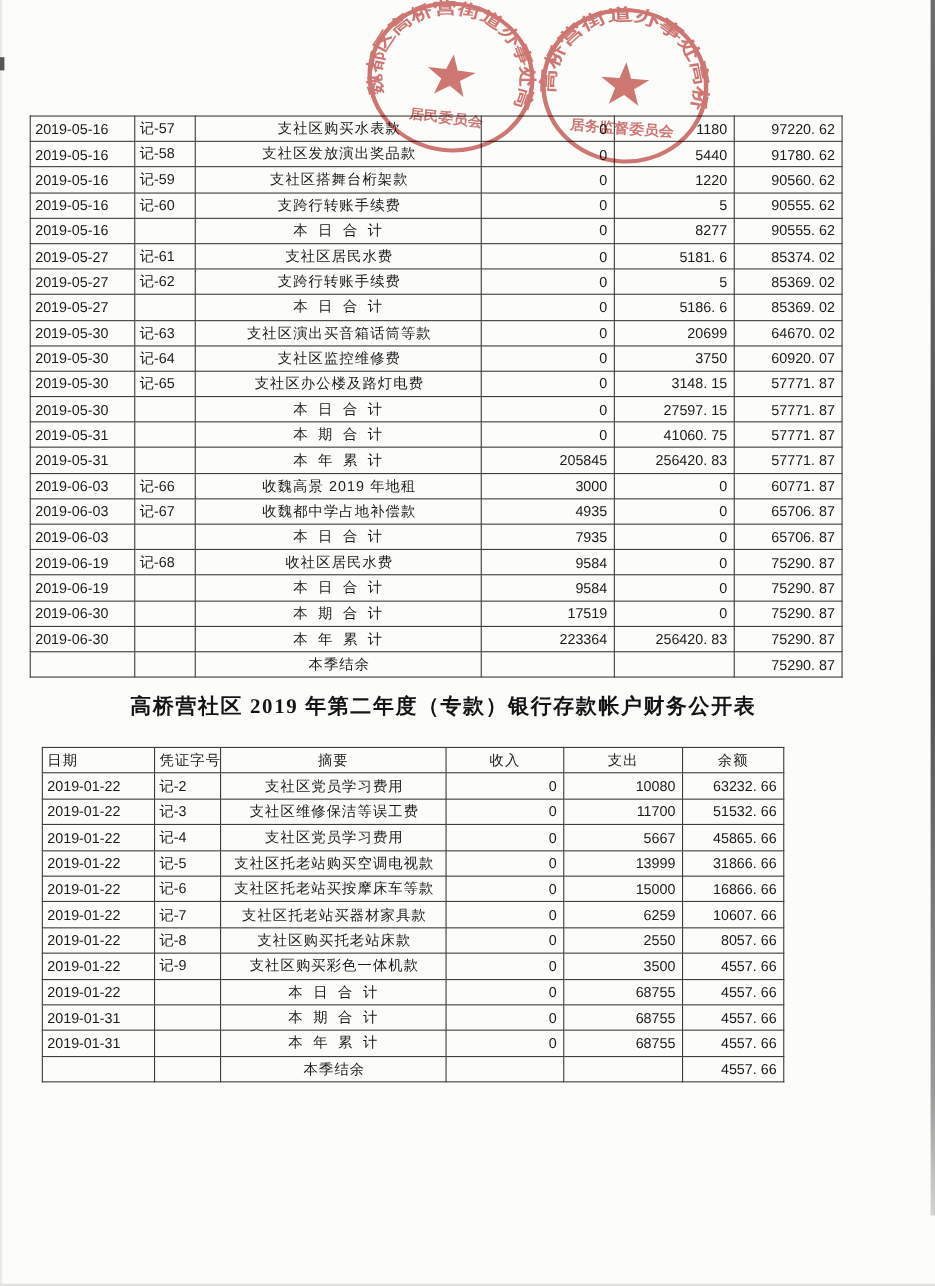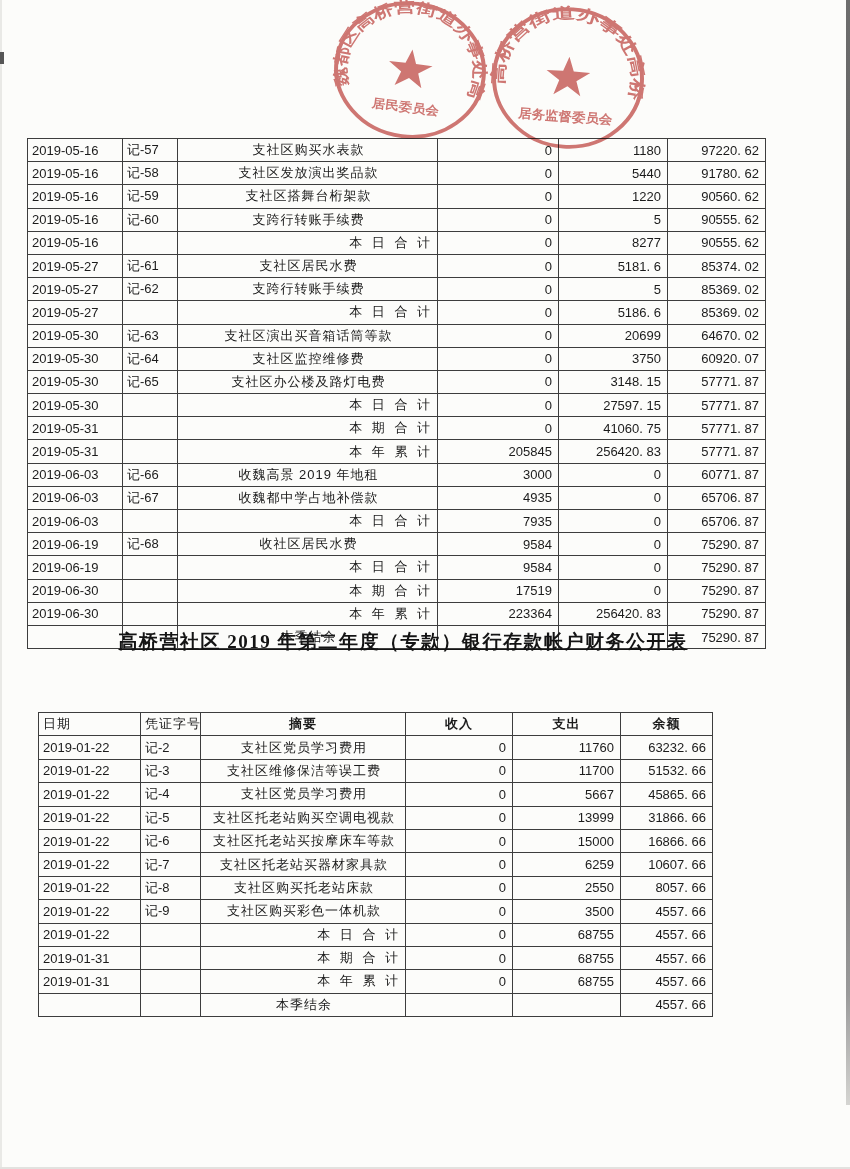--- a/index.html
+++ b/index.html
@@ -10,42 +10,42 @@
   }
   
   .edge-left{position:absolute;left:0;top:0;width:2px;height:1169px;background:#e9e9e6;}
   .edge-right{position:absolute;right:0;top:0;width:4px;height:1105px;
     background:linear-gradient(to bottom,#6d6d6d 0%,#4f4f4f 55%,#9a9a9a 90%,#d5d5d2 100%);}
   .edge-bottom{position:absolute;left:0;bottom:0;width:850px;height:2px;background:#e2e2df;}
   .mark-left{position:absolute;left:0;top:52px;width:4px;height:12px;background:#565656;}
 
   table{
     position:absolute;border-collapse:collapse;table-layout:fixed;
-    font-size:13px;color:#1b1b1b;margin-top:33px;
+    font-size:13px;color:#1b1b1b;
   }
   td,th{
     border:1px solid #3d3d3d;overflow:hidden;white-space:nowrap;
     padding:0 4px;font-weight:normal;
   }
   #table1{left:27px;top:105px;width:738px;}
   #table1 tr{height:23.2px;}
   #table2{left:38px;top:679px;width:674px;}
   #table2 tr{height:23.4px;}
 
   .c-date,.c-voucher{text-align:left;}
   .c-summary{text-align:center;padding-left:6px;letter-spacing:1px;}
-  .c-summary.center{text-align:right;letter-spacing:3px;}
+  .c-summary.center{text-align:center;letter-spacing:3px;}
   .c-num{text-align:right;padding-right:6px;}
   .h-left{text-align:left;letter-spacing:1px;}
-  .h-center{text-align:center;letter-spacing:1px;font-weight:bold;}
+  .h-center{text-align:center;letter-spacing:1px;}
 
   .doc-title{
     position:absolute;left:0;top:629px;width:806px;text-align:center;
     font-family:"Liberation Serif", serif;font-weight:bold;font-size:19px;
-    letter-spacing:1.5px;color:#141414;text-decoration:underline;
+    letter-spacing:1.5px;color:#141414;
   }
 
   .stamp{position:absolute;mix-blend-mode:multiply;opacity:.78;}
   #stamp1{left:330px;top:-10px;width:160px;height:160px;transform:rotate(7deg) scaleY(.9);}
   #stamp2{left:488px;top:-2px;width:160px;height:160px;transform:rotate(4deg) scaleY(.93);}
 </style>
 </head>
 <body>
 
 <div class="edge-left"></div>
@@ -262,21 +262,21 @@
         <th class="h-center">支出</th>
         <th class="h-center">余额</th>
       </tr>
     </thead>
   <tbody>
       <tr>
         <td class="c-date">2019-01-22</td>
         <td class="c-voucher">记-2</td>
         <td class="c-summary">支社区党员学习费用</td>
         <td class="c-num">0</td>
-        <td class="c-num">11760</td>
+        <td class="c-num">10080</td>
         <td class="c-num">63232. 66</td>
       </tr>
       <tr>
         <td class="c-date">2019-01-22</td>
         <td class="c-voucher">记-3</td>
         <td class="c-summary">支社区维修保洁等误工费</td>
         <td class="c-num">0</td>
         <td class="c-num">11700</td>
         <td class="c-num">51532. 66</td>
       </tr>

